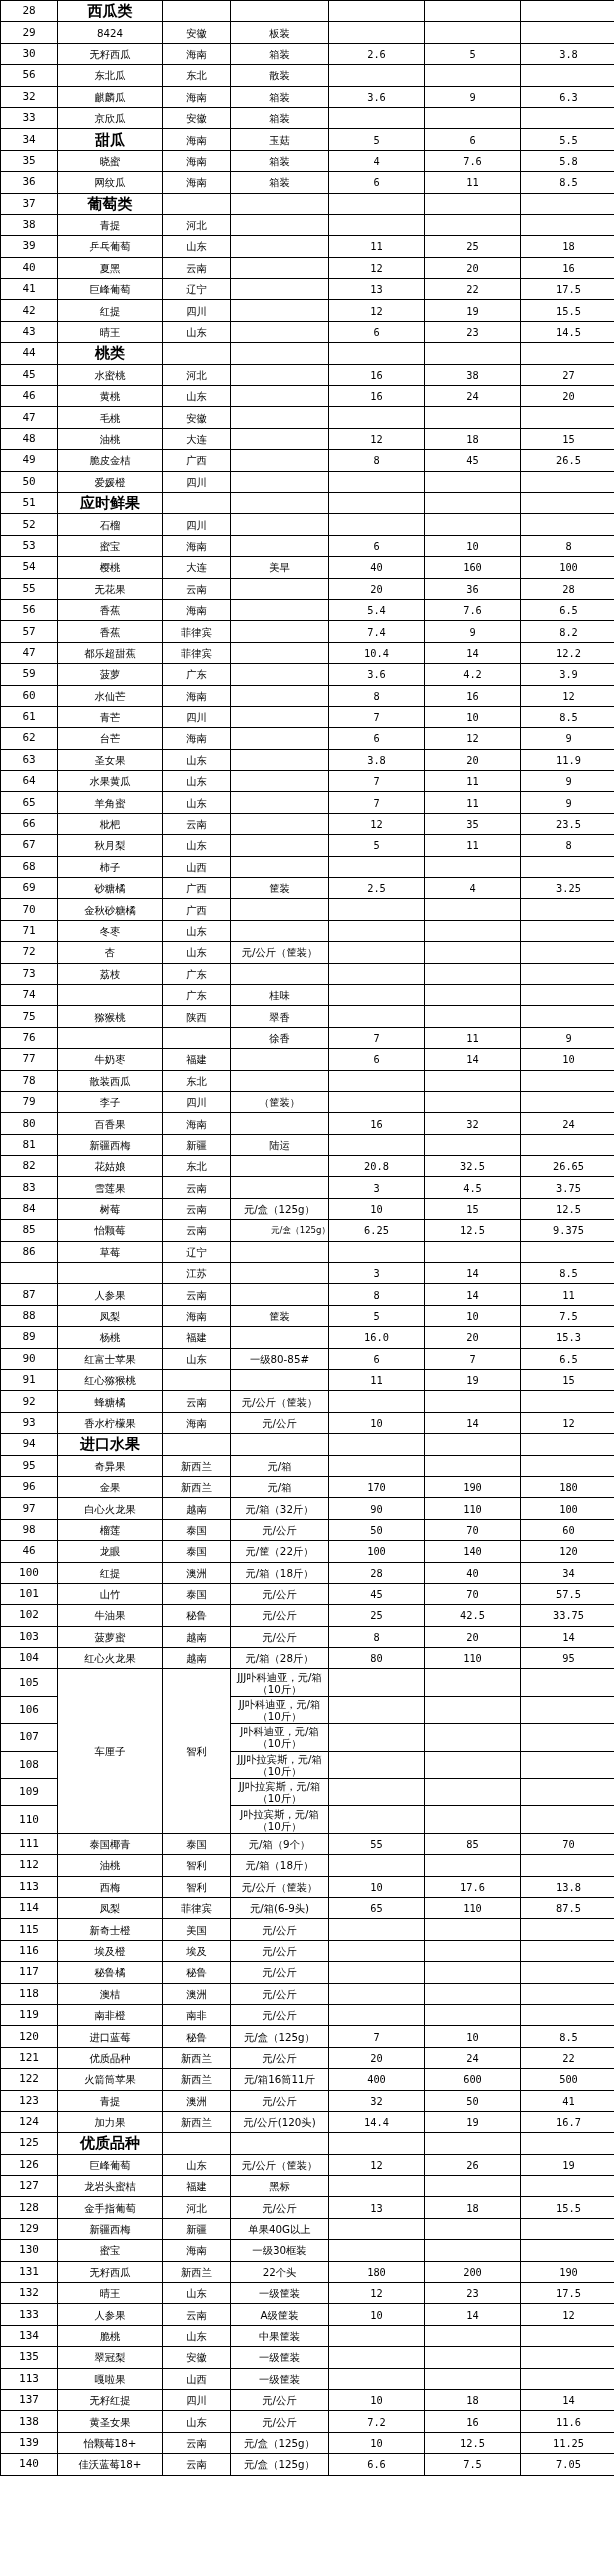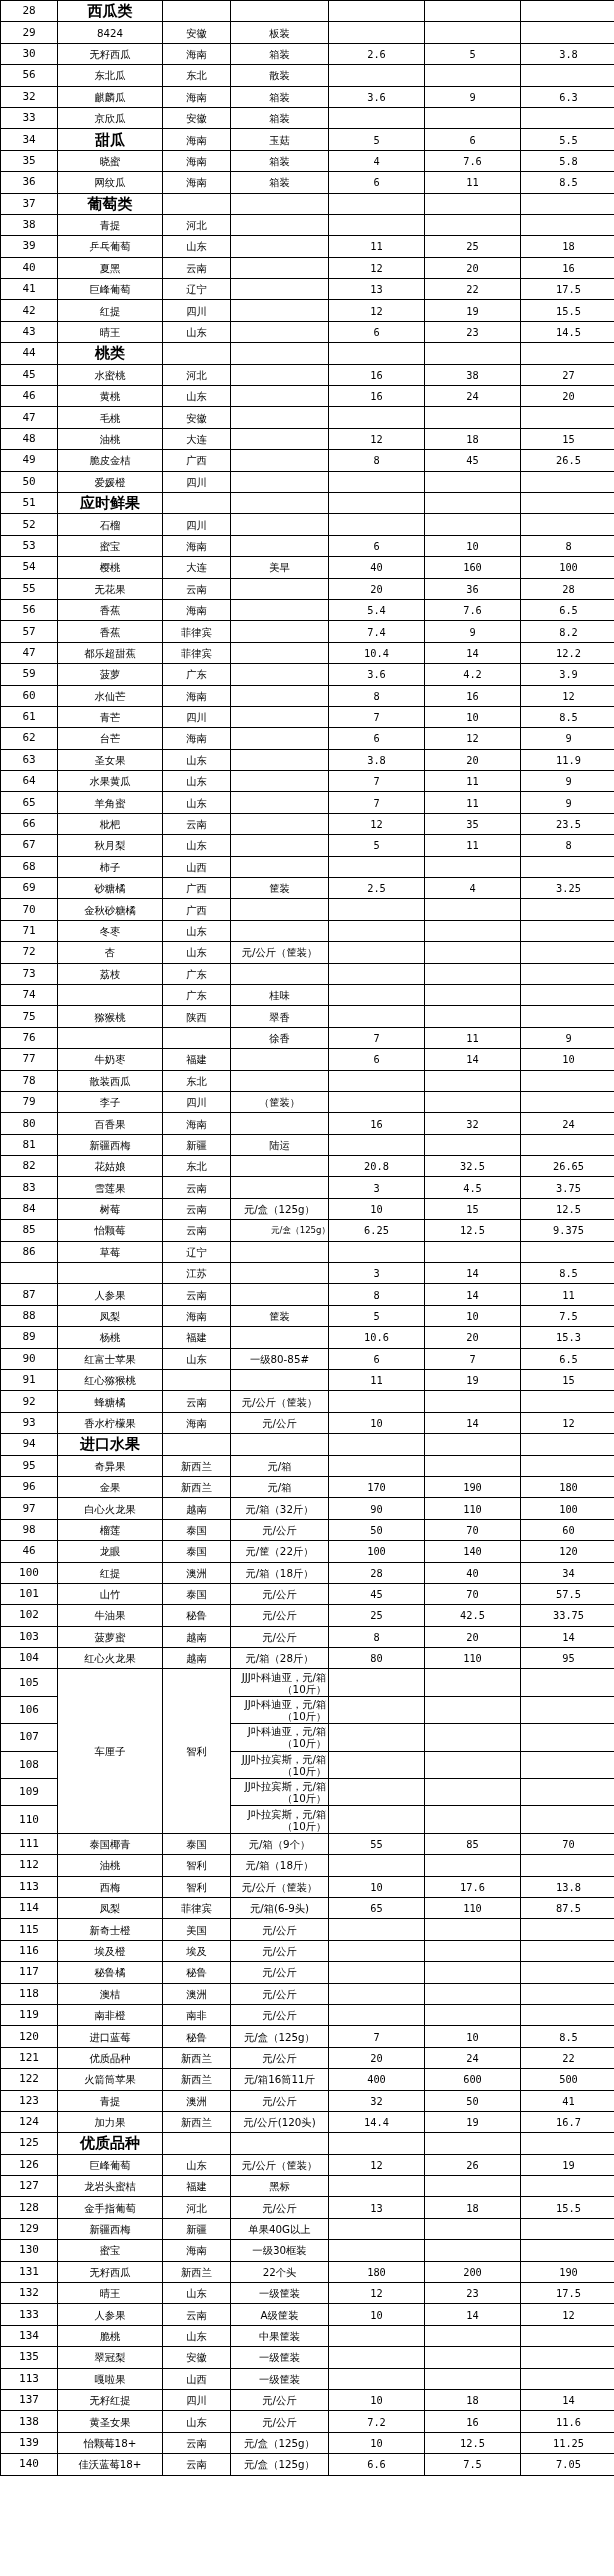--- a/index.html
+++ b/index.html
@@ -13,21 +13,21 @@
     vertical-align: middle;
     font-size: 10.3px;
     line-height: 12px;
     overflow: hidden;
     white-space: nowrap;
     box-sizing: border-box;
   }
   table.sheet tr.tall td { height: 27.4px; margin-top: 24px; }
   table.sheet td.spec { font-size: 10.3px; }
   table.sheet td.spec.small { font-size: 8.6px; padding-left: 40px; }
-  table.sheet td.spec.wrap { white-space: normal; line-height: 12px; text-align: right; }
+  table.sheet td.spec.wrap { white-space: normal; line-height: 12px; }
   table.sheet td.num { font-family: "DejaVu Sans Mono", "Liberation Mono", monospace; font-size: 10.3px; }
   table.sheet td.idx { font-family: "DejaVu Sans Mono", "Liberation Mono", monospace; font-size: 11px; }
   table.sheet td.cat { font-weight: bold; font-size: 15px; }
   col.c0 { width: 57px; } col.c1 { width: 105px; } col.c2 { width: 68px; }
   col.c3 { width: 98px; } col.c4 { width: 96px; } col.c5 { width: 96px; } col.c6 { width: 96px; }
 </style>
 </head>
 <body>
 
 <table class="sheet">
@@ -597,21 +597,21 @@
         <td class="spec">筐装</td>
         <td class="num">5</td>
         <td class="num">10</td>
         <td class="num">7.5</td>
       </tr>
       <tr>
         <td class="idx">89</td>
         <td class="">杨桃</td>
         <td class="">福建</td>
         <td class="spec"></td>
-        <td class="num">10.6</td>
+        <td class="num">16.0</td>
         <td class="num">20</td>
         <td class="num">15.3</td>
       </tr>
       <tr>
         <td class="idx">90</td>
         <td class="">红富士苹果</td>
         <td class="">山东</td>
         <td class="spec">一级80-85#</td>
         <td class="num">6</td>
         <td class="num">7</td>

